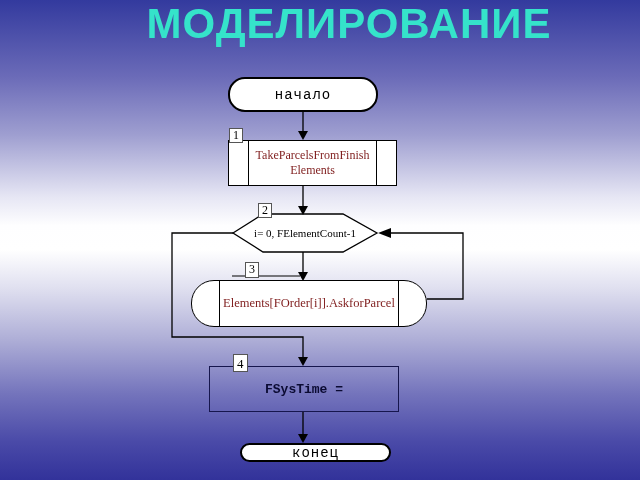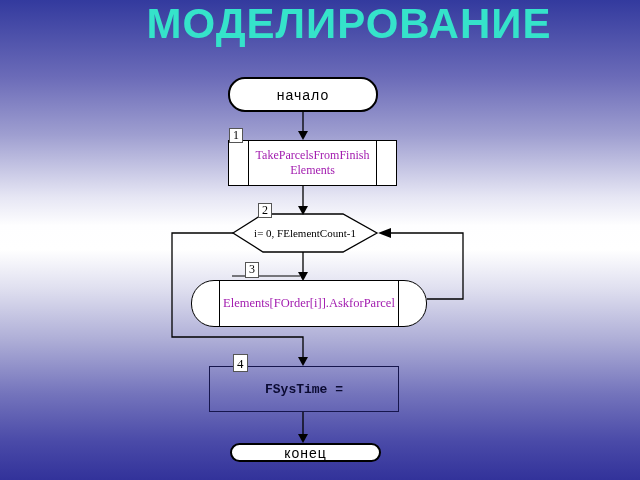--- a/index.html
+++ b/index.html
@@ -24,30 +24,30 @@
     color:#35E3CA; font-weight:bold; font-size:42px; line-height:44px;
     letter-spacing:1px; white-space:nowrap;
   }
   .title-line.l1 { margin-top:2px; }
   
   .connectors { position:absolute; left:0; top:0; width:640px; height:480px; }
   
   .terminator {
     position:absolute; background:#FFFFFF; border:2px solid #000;
     border-radius:17px; display:flex; align-items:center; justify-content:center;
-    font-family:Liberation Sans, sans-serif; font-size:14px; color:#000;
+    font-family:Liberation Mono, monospace; font-size:14px; color:#000;
     letter-spacing:1px; box-sizing:border-box;
   }
   .term-start { left:228px; top:77px;  width:150px; height:35px; }
-  .term-end   { left:230px; top:443px; width:151px; height:19px; }
+  .term-end   { left:240px; top:443px; width:151px; height:19px; }
   .predef {
     position:absolute; background:#FFFFFF; border:1px solid #000;
     box-sizing:border-box; display:flex; flex-direction:column;
     align-items:center; justify-content:center; text-align:center;
-    font-family:"Liberation Serif", serif; color:#a21caf;
+    font-family:"Liberation Serif", serif; color:#7f1d1d;
   }
   .box1 { left:228px; top:140px; width:169px; height:46px; font-size:12px; line-height:15px; }
   .box3 { left:191px; top:280px; width:236px; height:47px; font-size:12.5px;border-radius:23px; }
   .sidebar-line { position:absolute; top:0; bottom:0; width:0; border-left:1px solid #000; }
   .box1 .bar-left  { left:19px; }  .box1 .bar-right  { right:19px; }
   .box3 .bar-left  { left:27px; }  .box3 .bar-right  { right:27px; }
   .hex-text {
     position:absolute; left:233px; top:214px; width:144px; height:38px;
     display:flex; align-items:center; justify-content:center;
     font-family:"Liberation Serif", serif; font-size:11px; color:#000;

